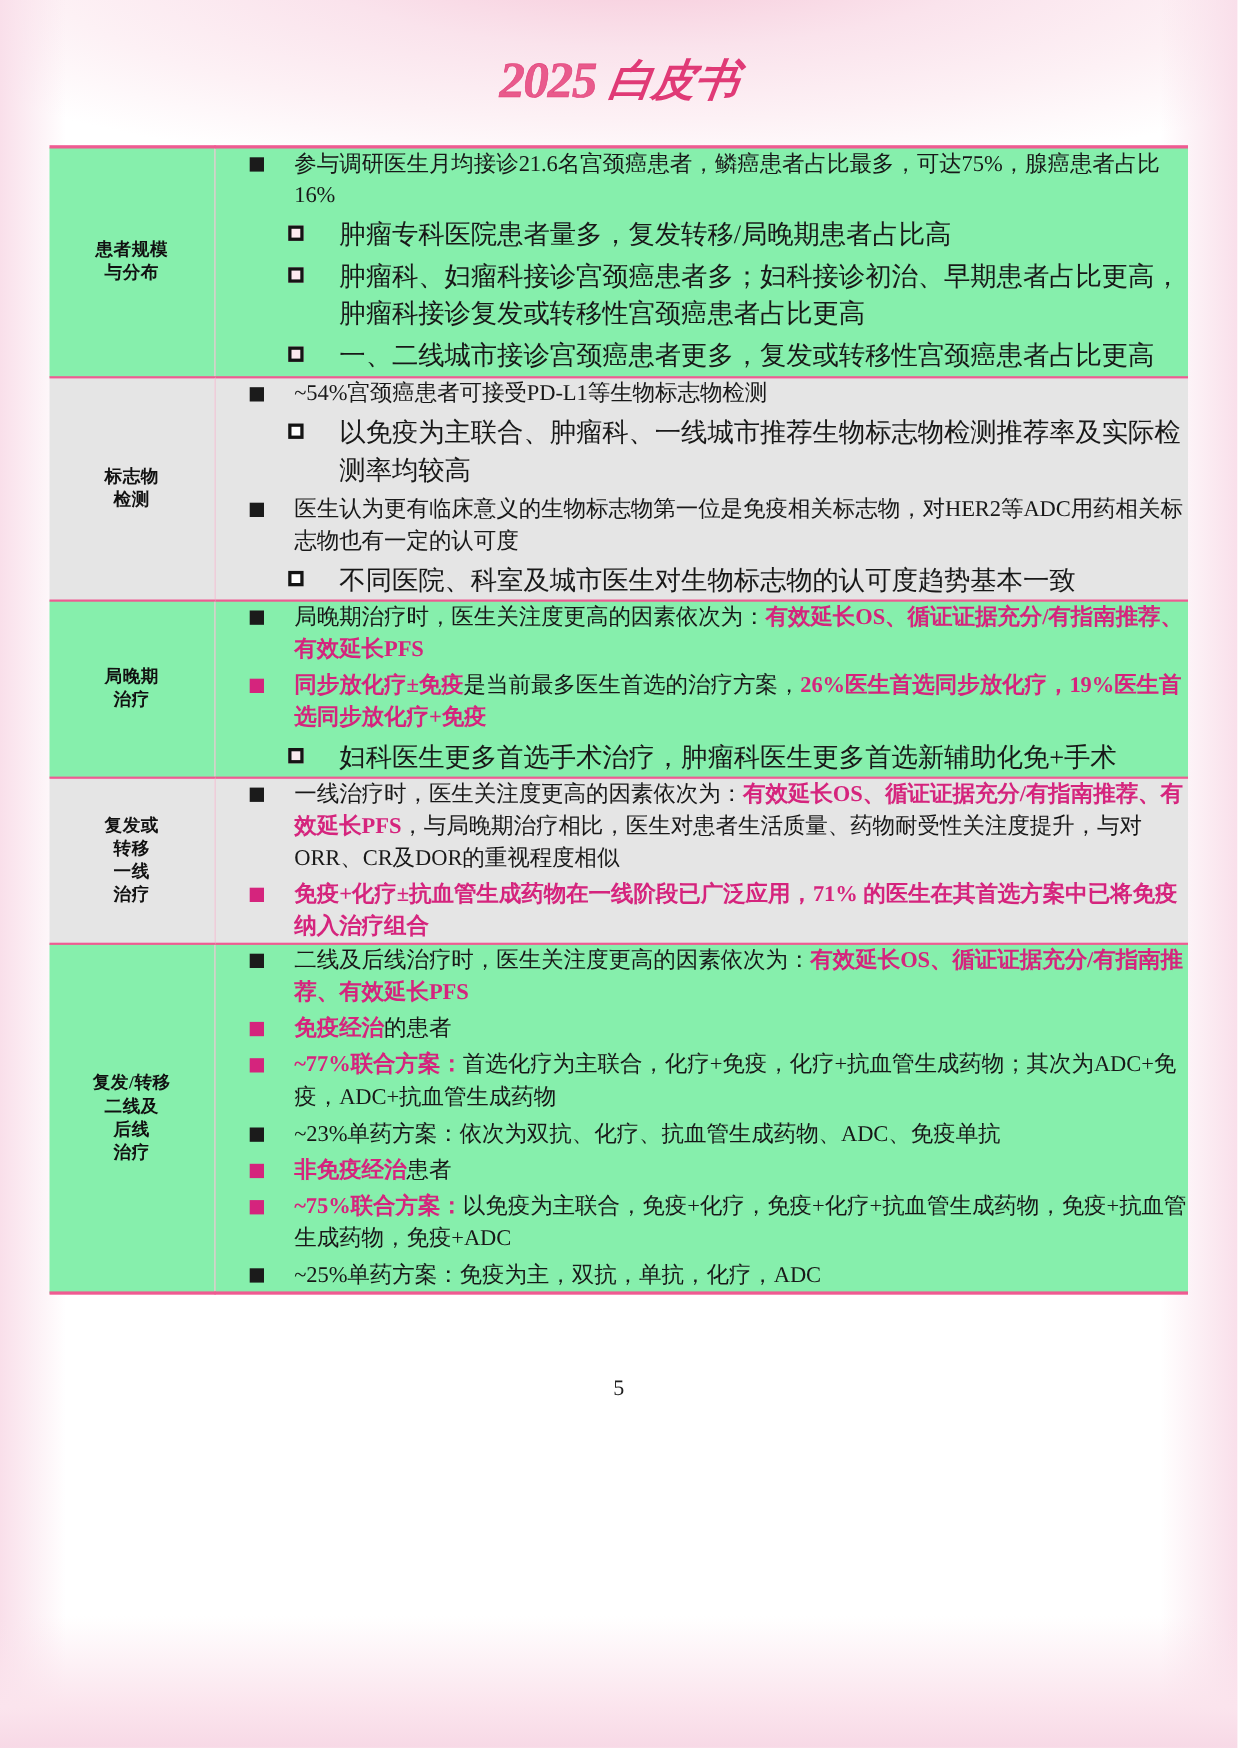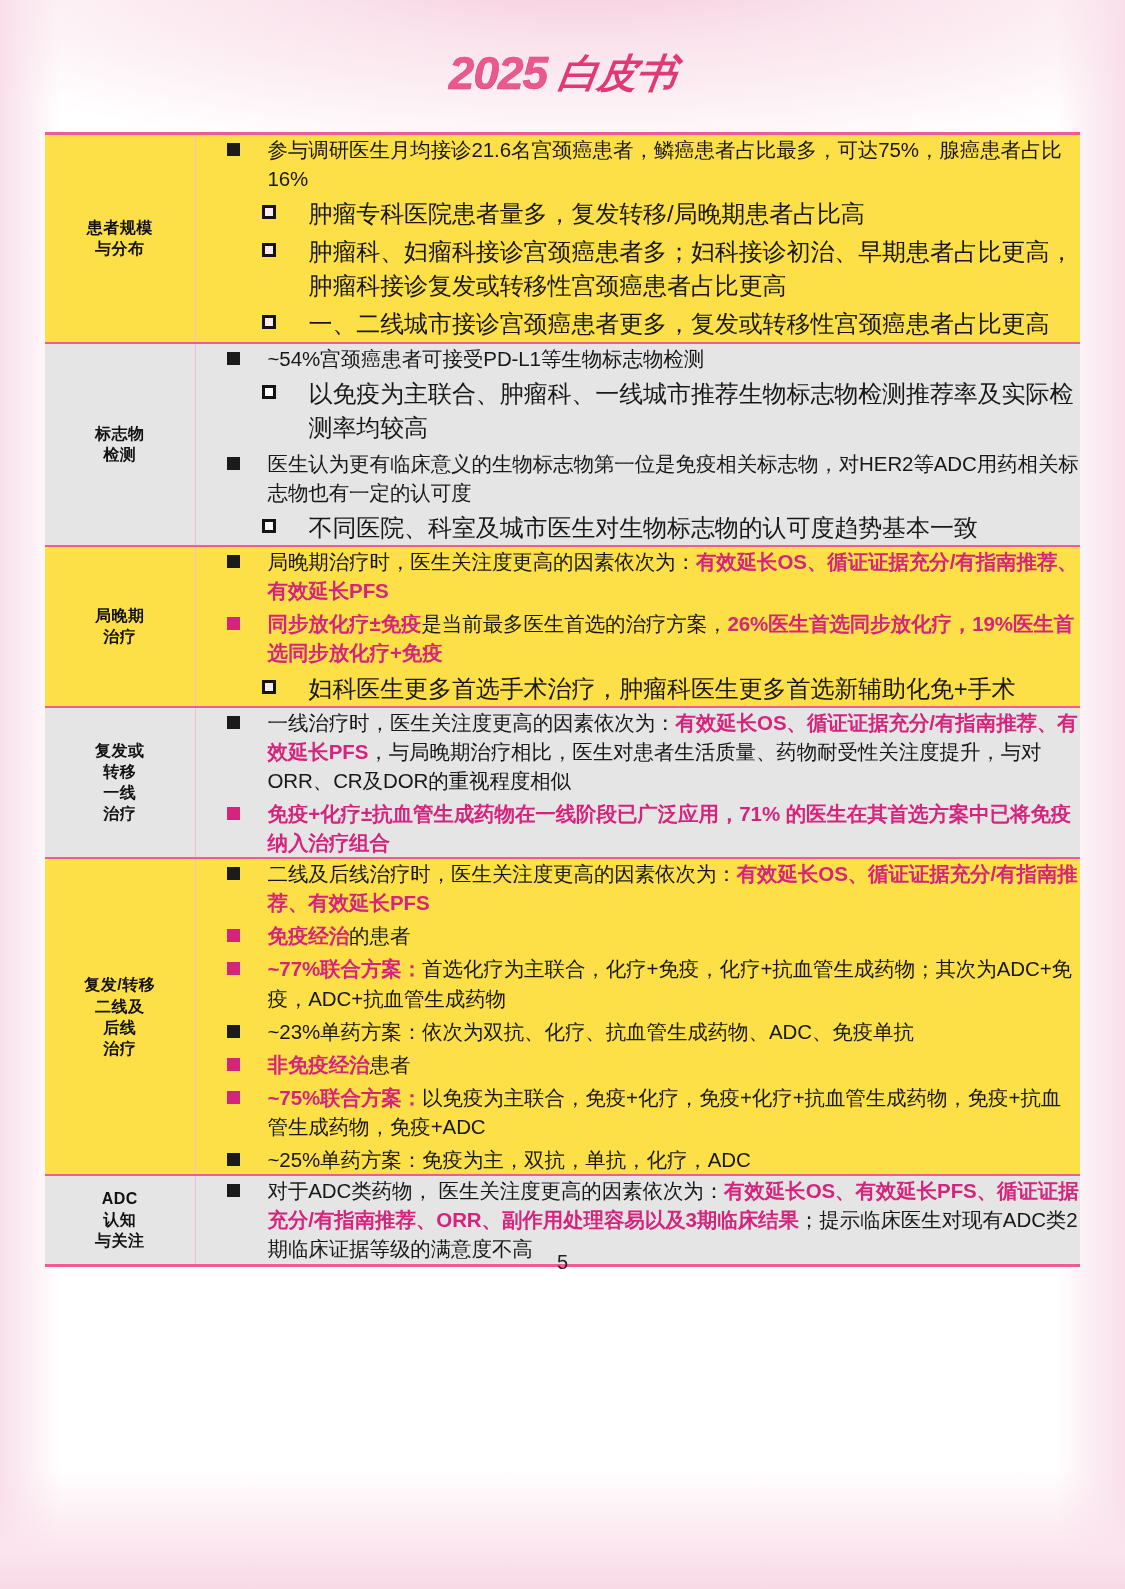--- a/index.html
+++ b/index.html
@@ -41,20 +41,21 @@
     right: 0; top: 0; bottom: 0; width: 70px;
     background: linear-gradient(270deg, #f9dfea 0%, rgba(255,255,255,0) 100%);
     z-index: 0;
   }
 
   .page {
     position: relative;
     z-index: 2;
     width: 1125px;
     height: 1298px;
+    font-family: Liberation Serif, serif;
   }
 
   
   .masthead {
     position: relative;
     height: 112px;
     display: flex;
     align-items: center;
     justify-content: center;
     gap: 12px;
@@ -106,21 +107,21 @@
 
   
   .findings-table {
     margin: 20px 45px 0 45px;
     width: 1035px;
     border-collapse: collapse;
     border-top: 3px solid #ef5b92;
     border-bottom: 3px solid #ef5b92;
   }
   .findings-table tr { }
-  .findings-table tr.row-tint td { background: #fde047; }
+  .findings-table tr.row-tint td { background: #86efac; }
   .findings-table tr.row-plain td { background: #e5e5e5; }
   .findings-table td {
     border-top: 2px solid #ef5b92;
     border-bottom: 2px solid #ef5b92;
     vertical-align: middle;
     padding: 0;
   }
   .findings-table tr:first-child td { border-top: none; }
   .findings-table tr:last-child td { border-bottom: none; }
 
@@ -329,30 +330,20 @@
               <span class="gap-1"></span>
               <span class="txt"><em class="hl">~75%联合方案：</em><span>以免疫为主联合，免疫+化疗，免疫+化疗+抗血管生成药物，免疫+抗血管生成药物，免疫+ADC</span></span>
             </div>
             <div class="bl ind-1">
               <span class="marker sq-dark"></span>
               <span class="gap-1"></span>
               <span class="txt"><span>~25%单药方案：免疫为主，双抗，单抗，化疗，ADC</span></span>
             </div>
           </td>
         </tr>
-        <tr class="row-plain">
-          <td class="cat-cell">ADC<br>认知<br>与关注</td>
-          <td class="body-cell">
-            <div class="bl ind-1">
-              <span class="marker sq-dark"></span>
-              <span class="gap-1"></span>
-              <span class="txt"><span>对于ADC类药物， 医生关注度更高的因素依次为：</span><em class="hl">有效延长OS、有效延长PFS、循证证据充分/有指南推荐、ORR、副作用处理容易以及3期临床结果</em><span>；提示临床医生对现有ADC类2期临床证据等级的满意度不高</span></span>
-            </div>
-          </td>
-        </tr>
       </tbody>
   </table>
 
   <div class="footer">
     <span>5</span>
   </div>
 
 </div>
 
 </body></html>

